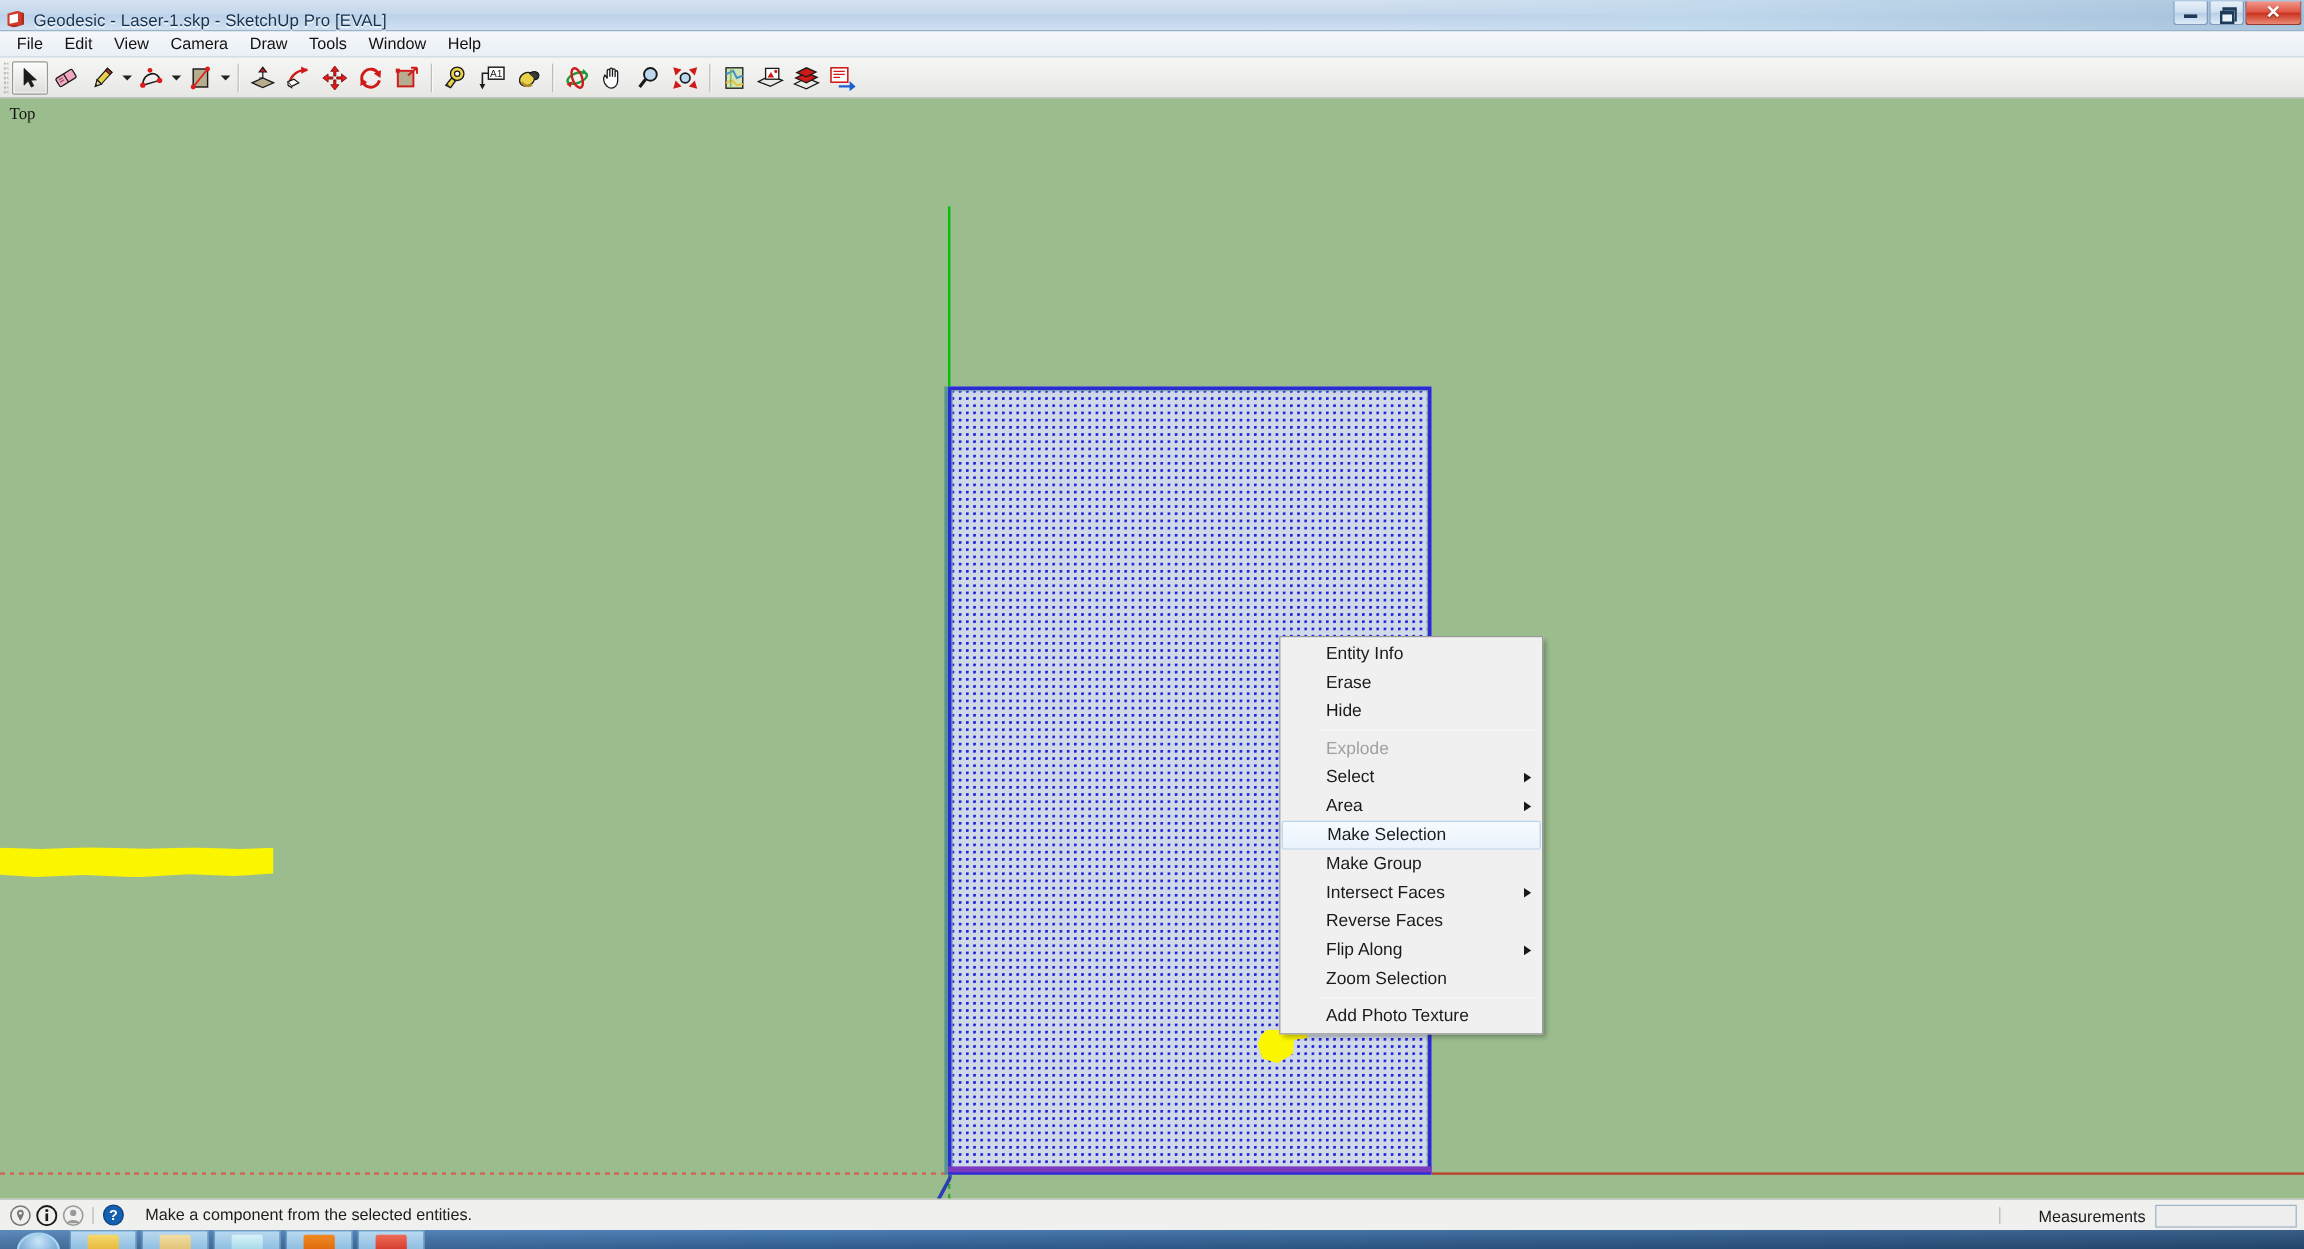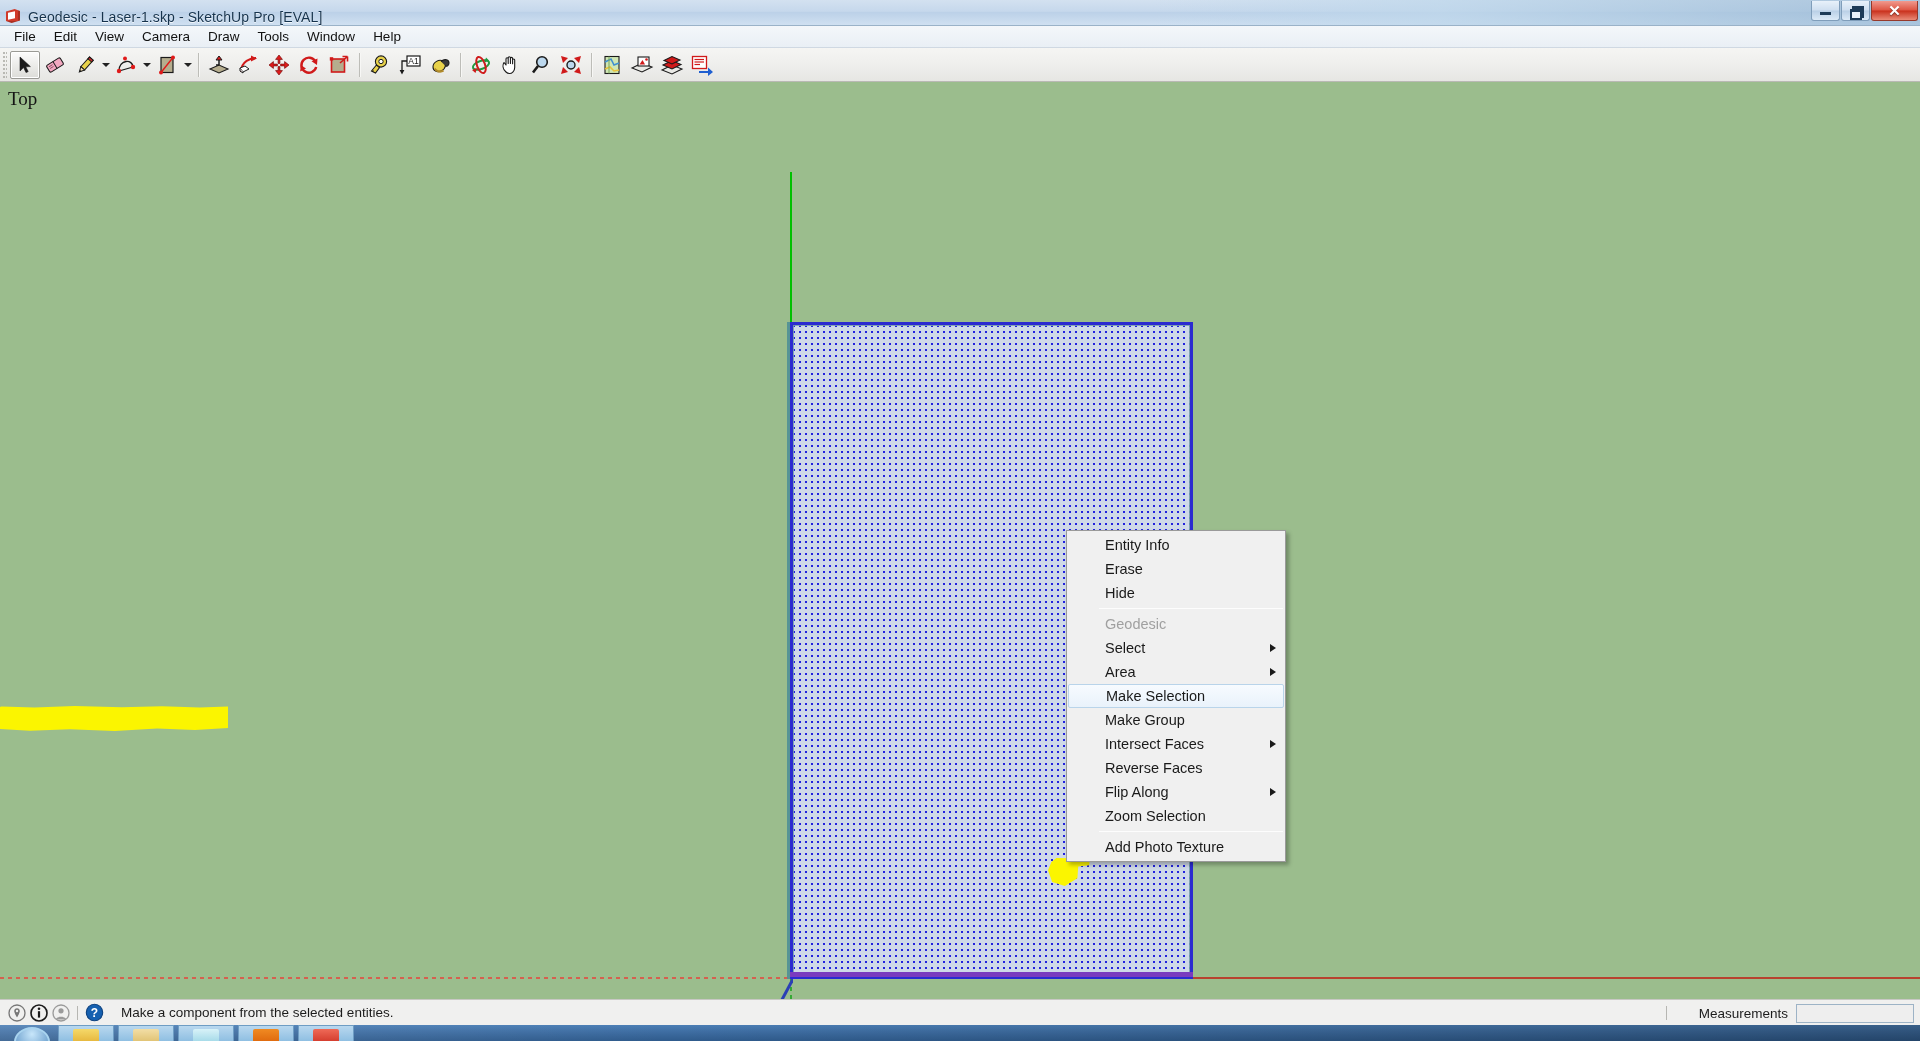--- a/index.html
+++ b/index.html
@@ -131,21 +131,21 @@
 
   
   #viewport {
     position: relative; flex: 1 1 auto;
     background: #9bbd8d;
     overflow: hidden;
   }
   #view-label {
     position: absolute; left: 8px; top: 6px;
     font-family: "Liberation Serif", serif;
-    font-size: 19px; color: #141414;
+    font-size: 14px; color: #141414;
   }
   
   .axis-green-up {
     position:absolute; left:790px; top:90px; width:2px; height:150px;
     background:#00c000;
   }
   .axis-green-down {
     position:absolute; left:790px; top:897px; width:2px; height:124px;
     background: repeating-linear-gradient(to bottom,#35a835 0 4px, transparent 4px 8px);
   }
@@ -608,21 +608,21 @@
 
     <div id="context-menu">
       <div class="menu-gutter"></div>
 
       <div class="ctx-item">Entity Info</div>
       <div class="ctx-item">Erase</div>
       <div class="ctx-item">Hide</div>
 
       <div class="ctx-sep"></div>
 
-      <div class="ctx-item disabled">Geodesic</div>
+      <div class="ctx-item disabled">Explode</div>
 
       <div class="ctx-item">
         <span>Select</span>
         <span class="ctx-arrow"></span>
       </div>
 
       <div class="ctx-item">
         <span>Area</span>
         <span class="ctx-arrow"></span>
       </div>

